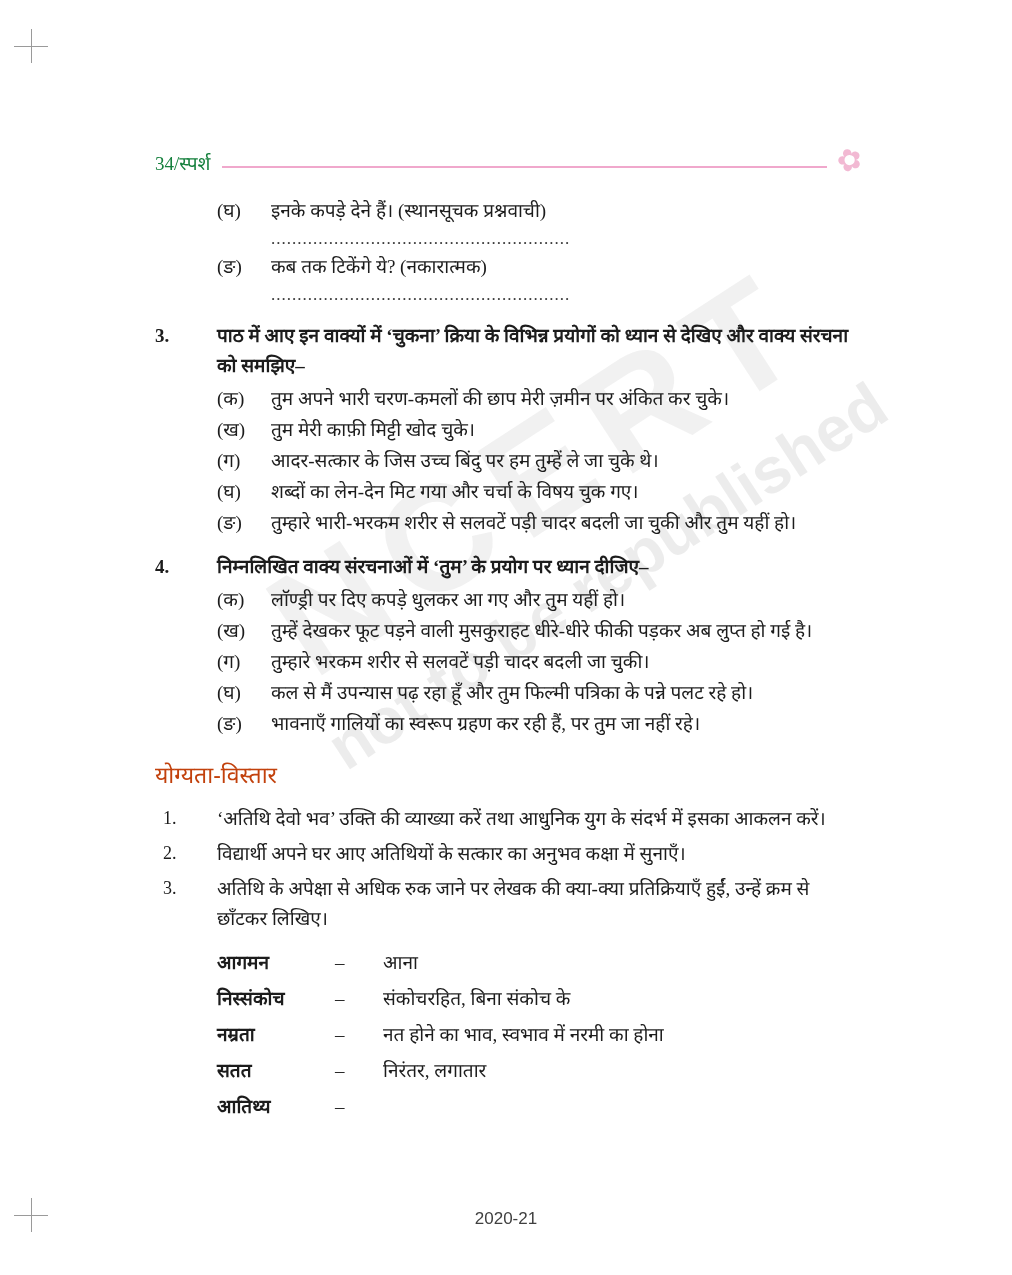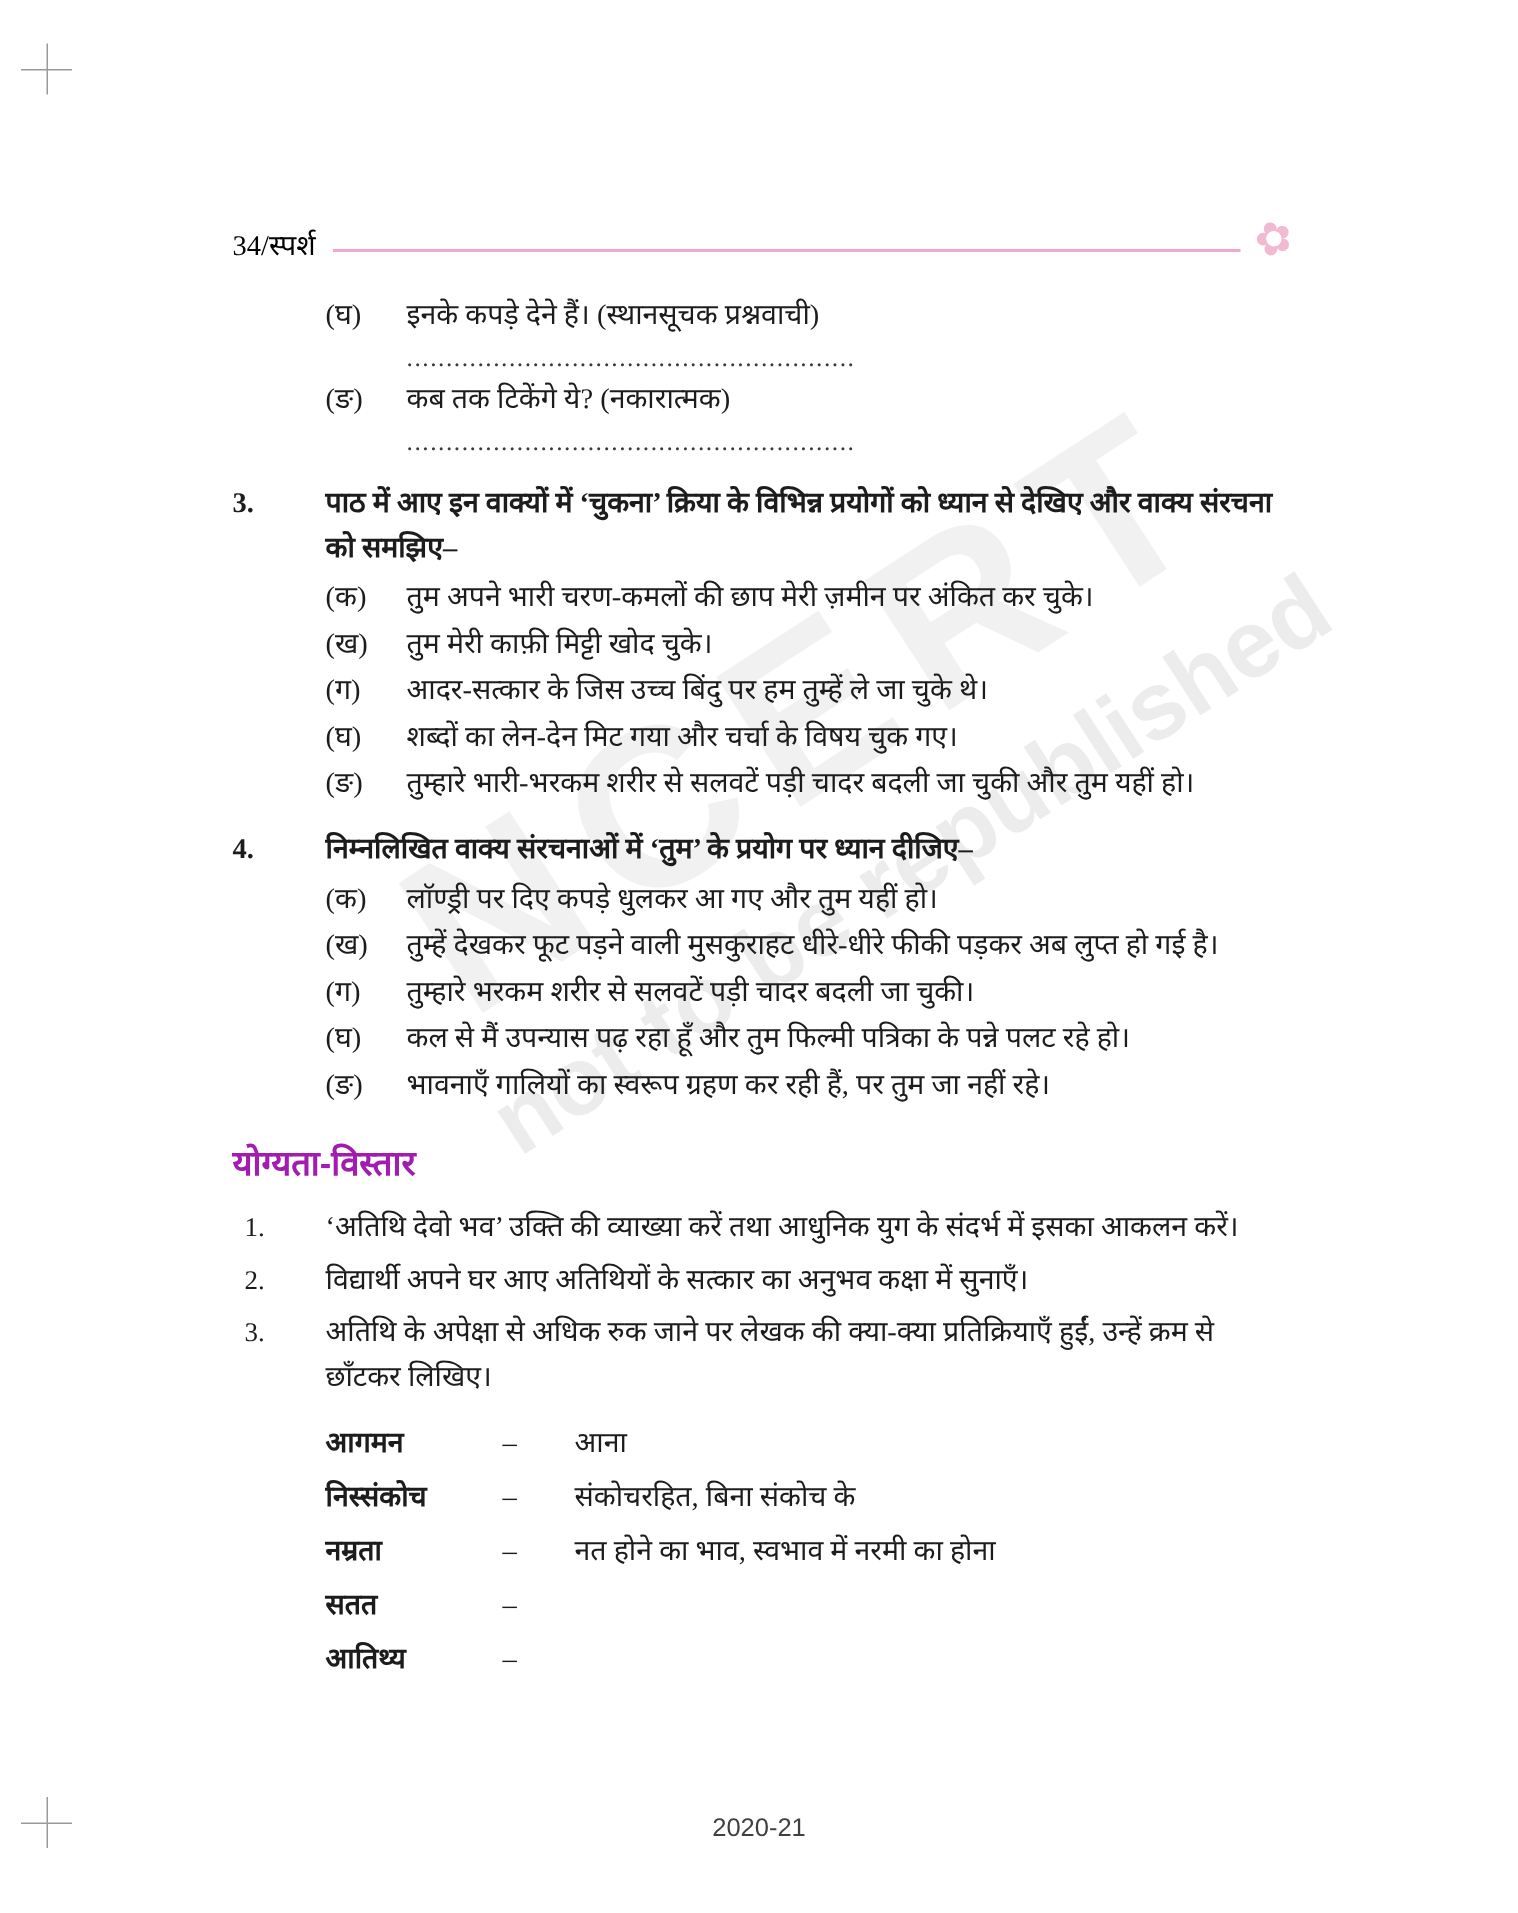--- a/index.html
+++ b/index.html
@@ -19,21 +19,21 @@
   .crop { position: absolute; background: #9a9a9a; }
   .crop.h { height: 1px; width: 34px; }
   .crop.v { width: 1px; height: 34px; }
 
   
   .header {
     position: absolute;
     top: 150px; left: 155px; right: 150px;
     display: flex; align-items: center;
   }
-  .page-label { font-size: 19px; color: #000000; white-space: nowrap; }
+  .page-label { font-size: 19px; color: #15803d; white-space: nowrap; }
   .header-rule {
     flex: 1; height: 2px; margin: 8px 10px 0 12px;
     background: #f0a8cc;
   }
   .flower {
     font-size: 30px; color: #f2b9d3; line-height: 1;
     transform: rotate(-20deg); margin-top: -6px;
   }
 
   
@@ -73,22 +73,22 @@
   }
 
   .question { display: flex; margin-top: 14px; }
   .q-num { width: 62px; flex: 0 0 62px; font-weight: bold; }
   .q-text { flex: 1; font-weight: bold; }
   .q-items { margin-top: 3px; }
   .q-items .sub-row { margin-bottom: 1px; }
 
   .section-title {
     font-family: "Liberation Sans", "DejaVu Sans", sans-serif;
-    font-size: 23px; font-weight: bold;
-    color: #a21caf; margin: 18px 0 10px 0;
+    font-size: 23px; font-weight: normal;
+    color: #c2410c; margin: 18px 0 10px 0;
   }
 
   .num-row { display: flex; margin-left: 8px; margin-bottom: 5px; }
   .num-label { width: 54px; flex: 0 0 54px; font-size: 18px; }
   .num-text { flex: 1; }
 
   .gloss { margin-left: 62px; margin-top: 14px; }
   .g-row { display: flex; margin-bottom: 6px; }
   .g-word { width: 118px; flex: 0 0 118px; font-weight: bold; }
   .g-dash { width: 48px; flex: 0 0 48px; }
@@ -218,20 +218,21 @@
         <span class="g-meaning">संकोचरहित, बिना संकोच के</span>
       </div>
       <div class="g-row">
         <span class="g-word">नम्रता</span>
         <span class="g-dash">–</span>
         <span class="g-meaning">नत होने का भाव, स्वभाव में नरमी का होना</span>
       </div>
       <div class="g-row">
         <span class="g-word">सतत</span>
         <span class="g-dash">–</span>
+        <span class="g-meaning">निरंतर, लगातार</span>
       </div>
       <div class="g-row">
         <span class="g-word">आतिथ्य</span>
         <span class="g-dash">–</span>
       </div>
     </div>
 
   </div>
 
   <div class="footer">2020-21</div>

